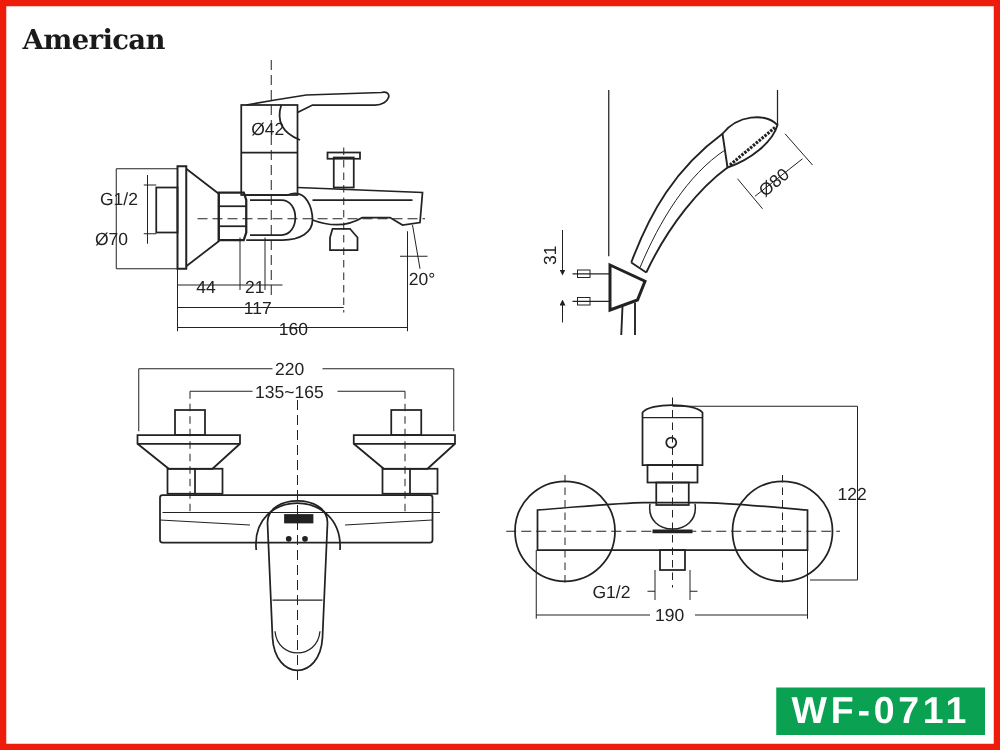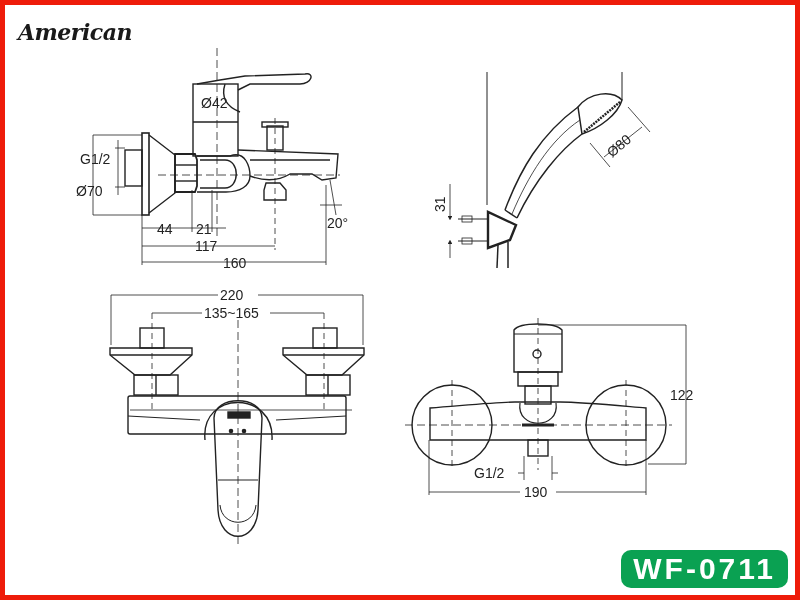--- a/index.html
+++ b/index.html
@@ -1,22 +1,22 @@
 <!DOCTYPE html>
 <html><head>
 <meta charset="utf-8">
 <style>
   html, body { margin:0; padding:0; background:#ffffff; }
   body { width:800px; height:600px; overflow:hidden; position:relative; font-family:"Liberation Sans", sans-serif; }
   .frame { position:absolute; left:0; top:0; width:800px; height:600px; box-sizing:border-box; border:5px solid #ee1c0a; background:#fff; }
-  .logo { position:absolute; left:18px; top:20px; font-family:"DejaVu Serif", serif; font-style:italic; font-weight:bold; color:#1a1a1a; line-height:24px; font-size:22px; letter-spacing:-0.5px; }
+  .logo { position:absolute; left:18px; top:20px; font-family:"DejaVu Serif", serif; font-weight:bold; color:#1a1a1a; line-height:24px; font-size:22px; letter-spacing:-0.5px; }
   .logo span { display:block; }
   svg.drawing { position:absolute; left:0; top:0; }
   svg text { font-family:"Liberation Sans", sans-serif; fill:#222; }
-  .model-badge { position:absolute; right:12px; bottom:12px; background:#0aa152; color:#fff; font-family:"Liberation Sans", sans-serif; font-weight:bold; font-size:30px; letter-spacing:3px; padding:0 12px; height:38px; line-height:38px; border-radius:10px; }
+  .model-badge { position:absolute; right:12px; bottom:12px; background:#0aa152; color:#fff; font-family:"Liberation Sans", sans-serif; font-weight:bold; font-size:30px; letter-spacing:3px; padding:0 12px; height:38px; line-height:38px; border-radius:0; }
 </style>
 </head>
 <body>
 
 <div class="frame"></div>
 
 <div class="logo">
   <span>American</span>
 </div>
 

